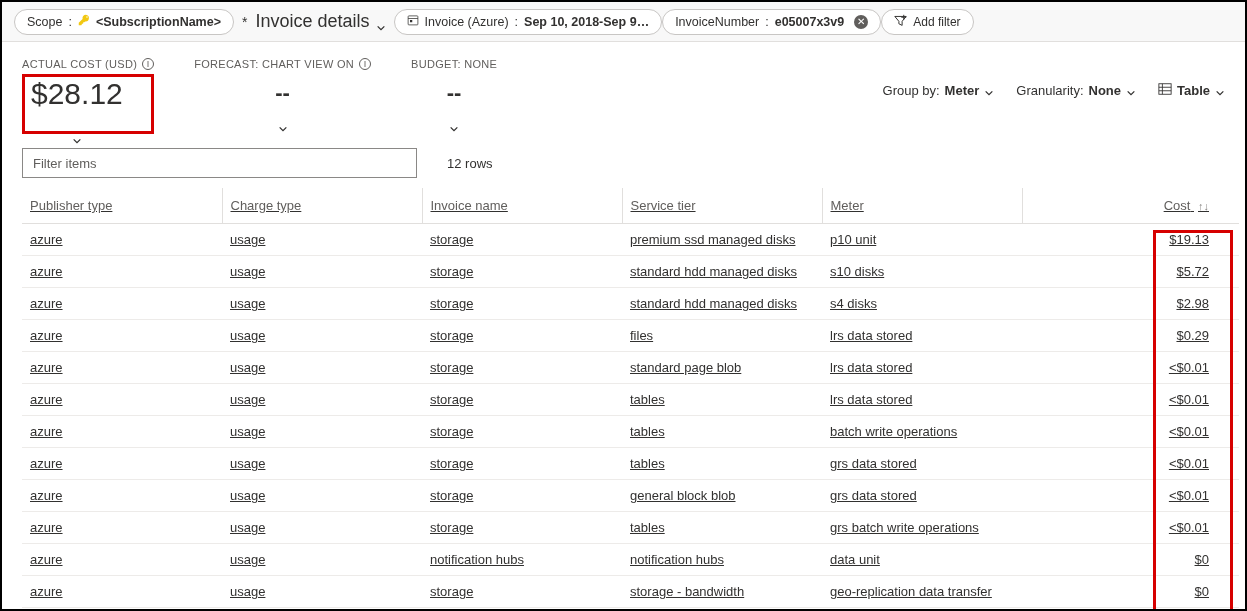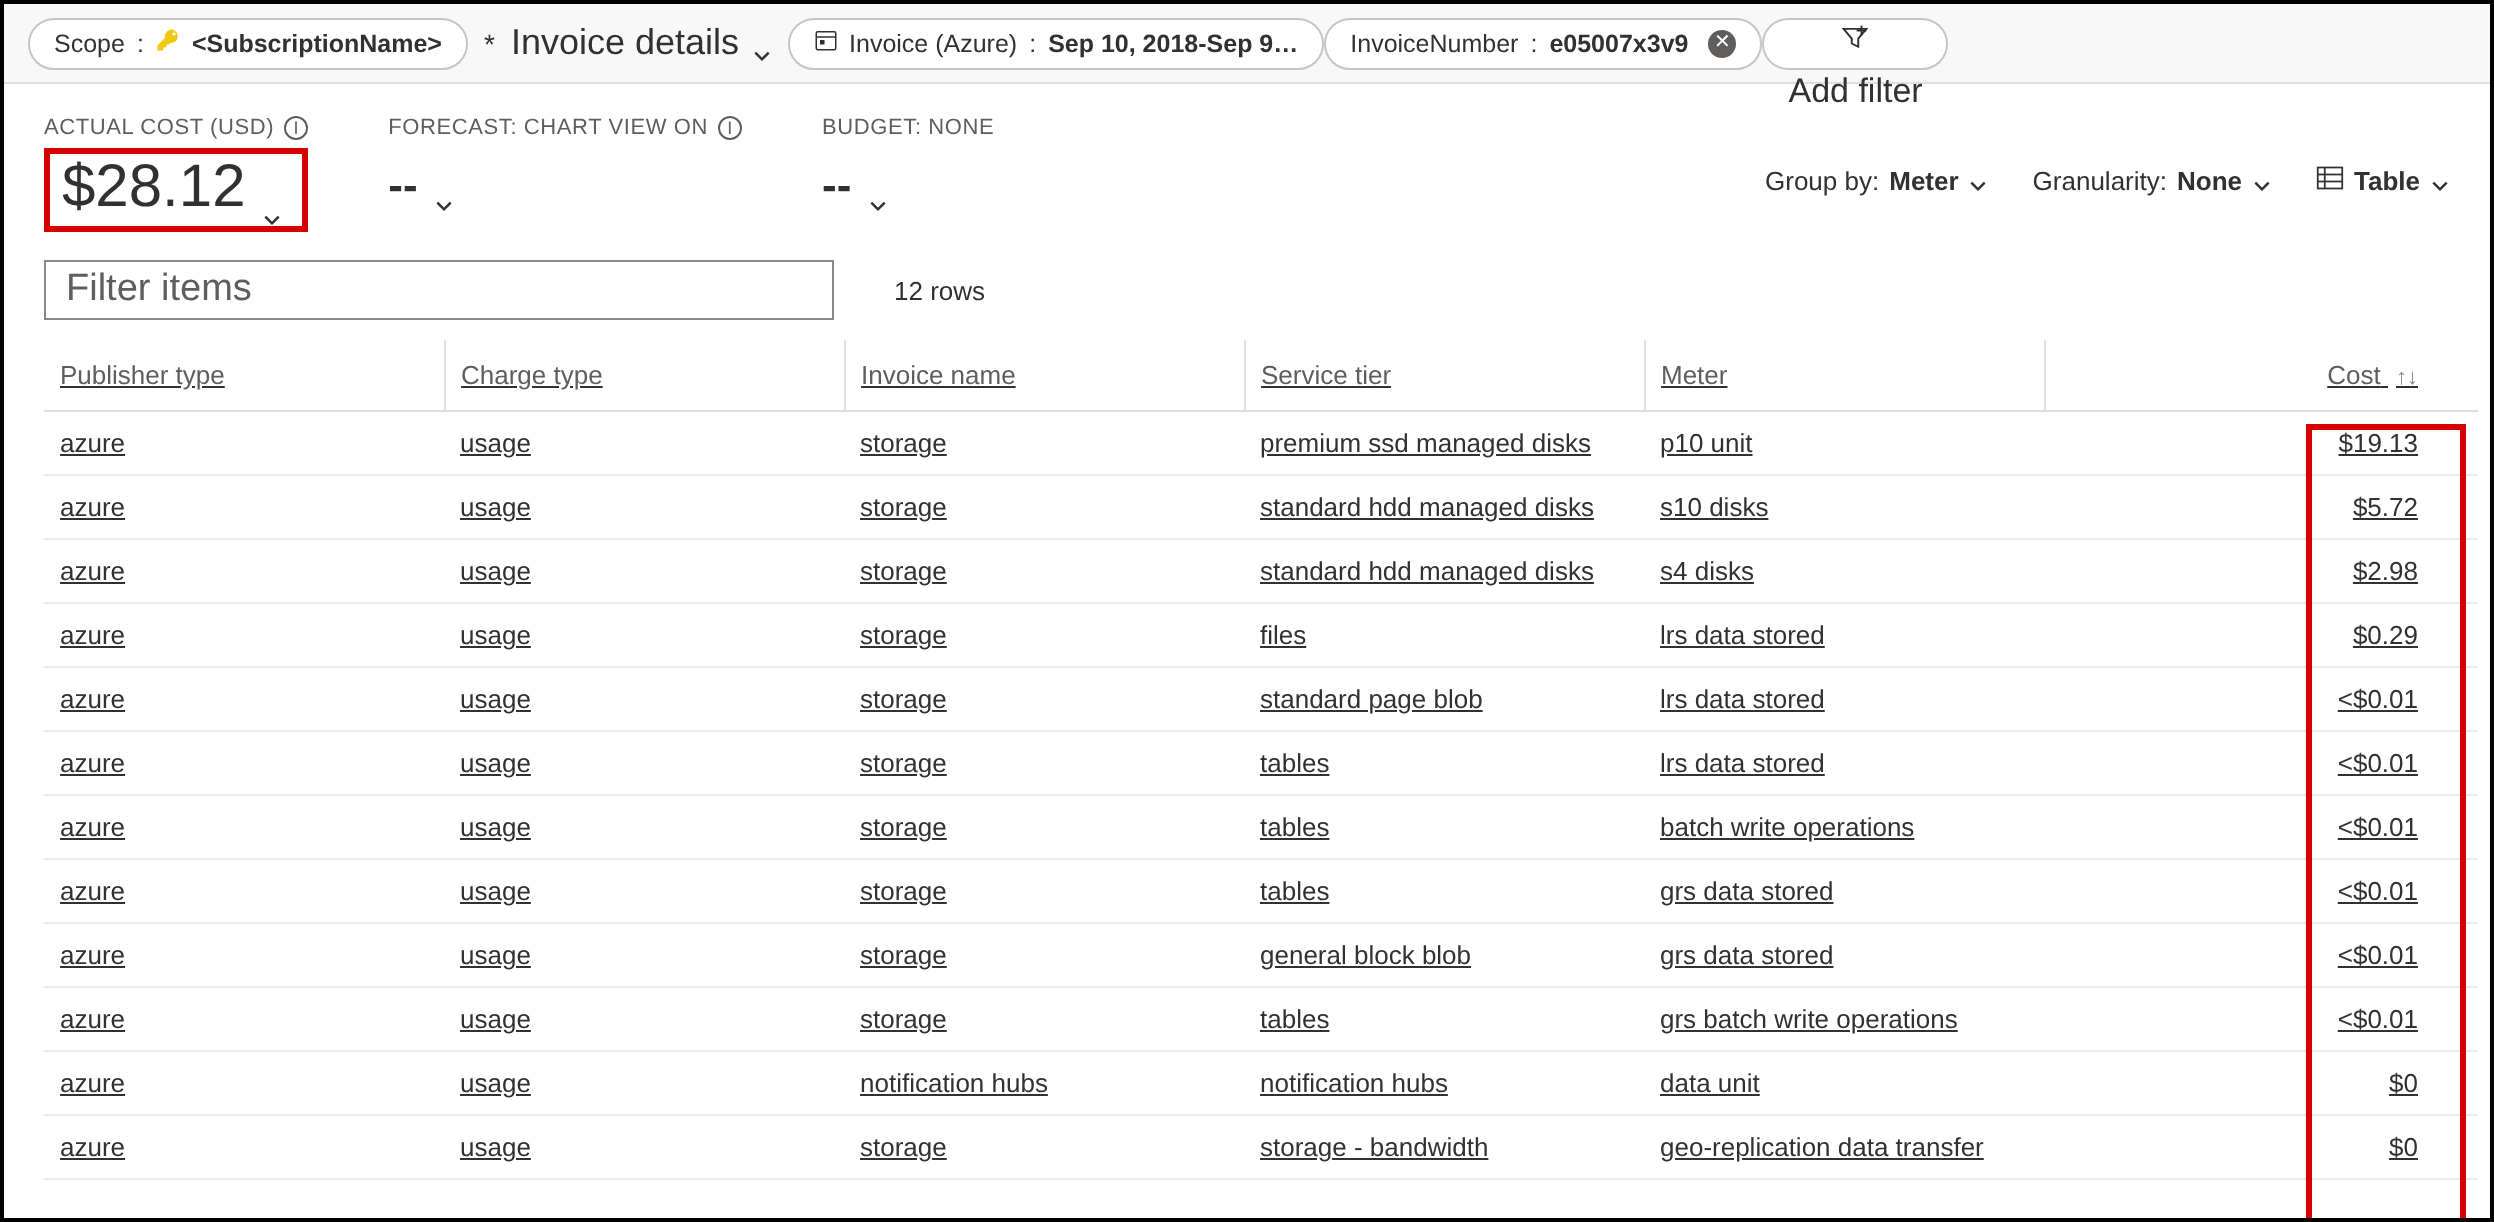--- a/index.html
+++ b/index.html
@@ -66,23 +66,22 @@
 
   .addfilter {
     background: #fff;
     border: 1px solid #c8c6c4;
     border-radius: 14px;
     height: 26px;
     padding: 0 12px;
     display: inline-flex;
     align-items: center;
     gap: 6px;
-    font-size: 17px;
+    font-size: 12px;
     cursor: pointer;
-    flex-direction: column;
   }
 
   
   .summaryrow {
     display: flex;
     align-items: flex-start;
     padding: 16px 20px 8px 20px;
     gap: 40px;
   }
   .summary-block {
@@ -99,20 +98,21 @@
     gap: 5px;
     text-transform: uppercase;
   }
   .summary-value {
     font-size: 30px;
     font-weight: 400;
     color: #323130;
     display: inline-flex;
     align-items: center;
     gap: 8px;
+    flex-direction: column;
   }
   .summary-value.small-dash {
     font-size: 22px;
     font-weight: 600;
     padding-top: 6px;
   }
   .highlight-red {
     border: 3px solid #d60000;
     padding: 0 6px 2px 6px;
     display: inline-flex;
@@ -148,21 +148,21 @@
     display: flex;
     align-items: center;
     gap: 30px;
     padding: 6px 20px 10px 20px;
   }
   .filter-input {
     width: 395px;
     height: 30px;
     border: 1px solid #8a8886;
     padding: 0 10px;
-    font-size: 19px;
+    font-size: 13px;
     color: #323130;
   }
   .filter-input::placeholder { color: #605e5c; }
   .rowcount { color: #323130; font-size: 13px; }
 
   
   .tablewrap { padding: 0 6px 0 20px; position: relative; text-decoration: underline; }
   table.grid {
     width: 100%;
     border-collapse: collapse;

